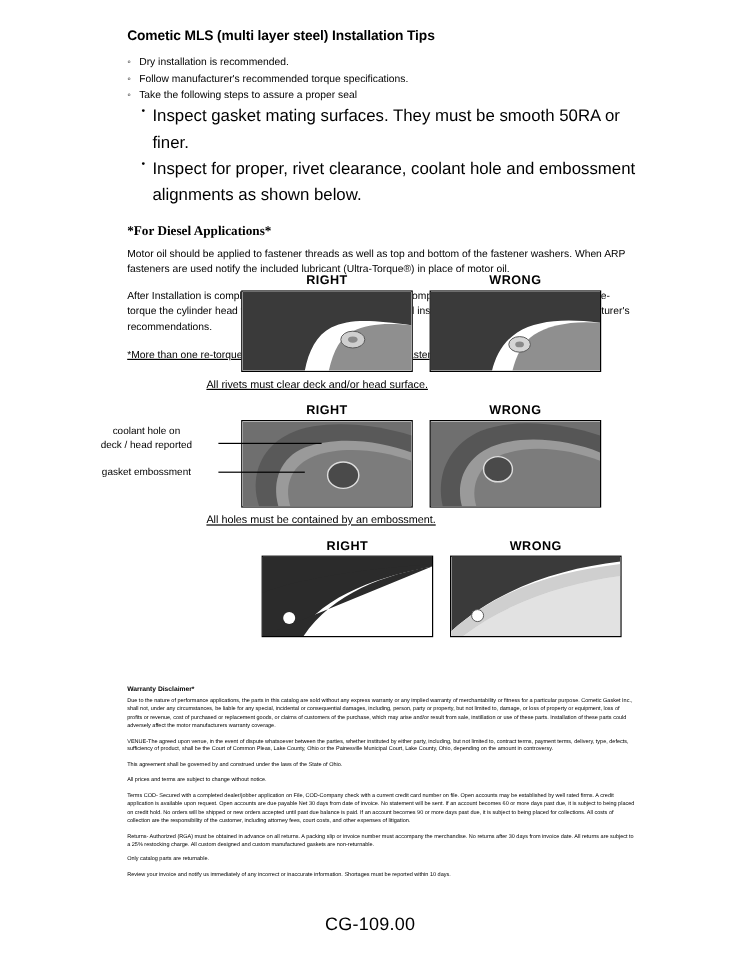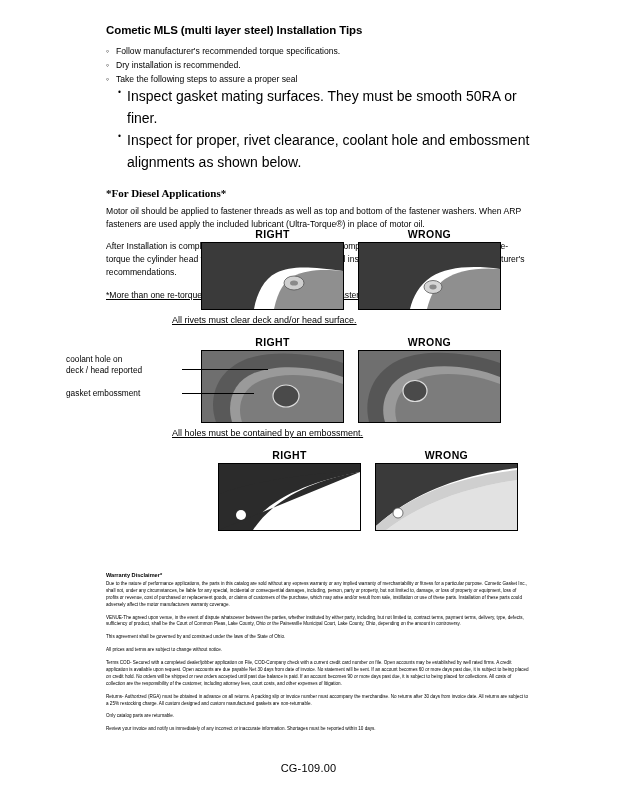--- a/index.html
+++ b/index.html
@@ -134,21 +134,21 @@
   .callouts {
     position: absolute;
     left: 0;
     top: 0;
     width: 200px;
   }
   .callout-text {
     position: absolute;
     font-size: 8.3px;
     line-height: 1.35;
-    text-align: left;
+    text-align: center;
     white-space: nowrap;
   }
   .leader {
     position: absolute;
     height: 1px;
     background: #000;
   }
 
   
   .warranty {
@@ -167,45 +167,45 @@
     line-height: 1.5;
     margin: 0 0 6px 0;
     text-align: left;
   }
   .docnum {
     position: absolute;
     left: 0;
     top: 762px;
     width: 559px;
     text-align: center;
-    font-size: 11px;
+    font-size: 15px;
     letter-spacing: 0.2px;
   }
   .docnum span { margin-left: 58px; }
 </style>
 </head>
 <body>
 
 <div class="page">
 
   <div class="content">
     <h1 class="title">Cometic MLS (multi layer steel) Installation Tips</h1>
 
     <ul class="bullets">
+      <li>Dry installation is recommended.</li>
       <li>Follow manufacturer's recommended torque specifications.</li>
-      <li>Dry installation is recommended.</li>
       <li>Take the following steps to assure a proper seal</li>
     </ul>
     <ul class="subbullets">
       <li>Inspect gasket mating surfaces.  They must be smooth 50RA or finer.</li>
       <li>Inspect for proper, rivet clearance, coolant hole and embossment alignments as shown below.</li>
     </ul>
 
     <h2 class="subhead">*For Diesel Applications*</h2>
-    <p class="body">Motor oil should be applied to fastener threads as well as top and bottom of the fastener washers. When ARP fasteners are used apply the included lubricant (Ultra-Torque®) in place of motor oil.</p>
+    <p class="body">Motor oil should be applied to fastener threads as well as top and bottom of the fastener washers. When ARP fasteners are used notify the included lubricant (Ultra-Torque®) in place of motor oil.</p>
     <p class="body">After Installation is complete, heat cycle the engine then let it completely cool to ambient temperature. Re-torque the cylinder head fasteners in the same pattern as initial installation or per your fastener manufacturer's recommendations.</p>
     <p class="body last">*More than one re-torque may be required to achieve proper fastener stretch*</p>
   </div>
 
   <div class="figures">
 
     <div class="fig-group">
       <div class="fig-row offset-indent">
         <div class="fig-col">
           <div class="fig-label">RIGHT</div>

